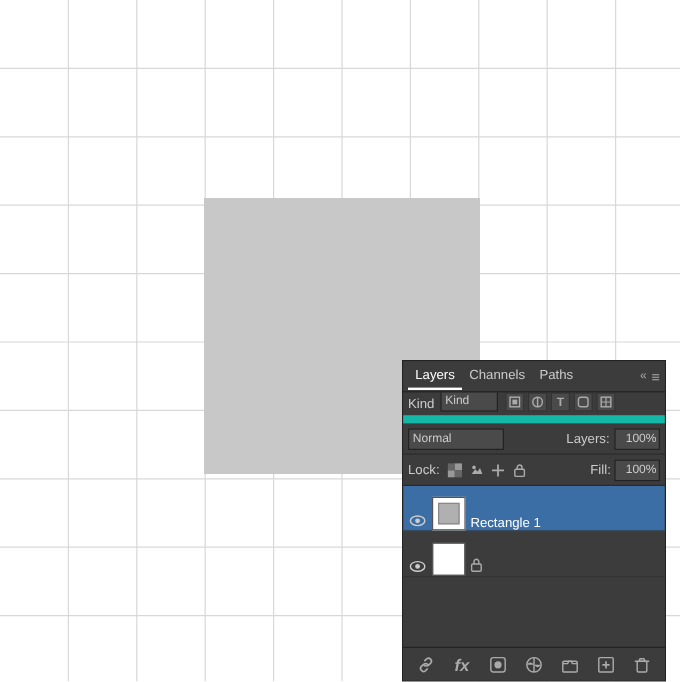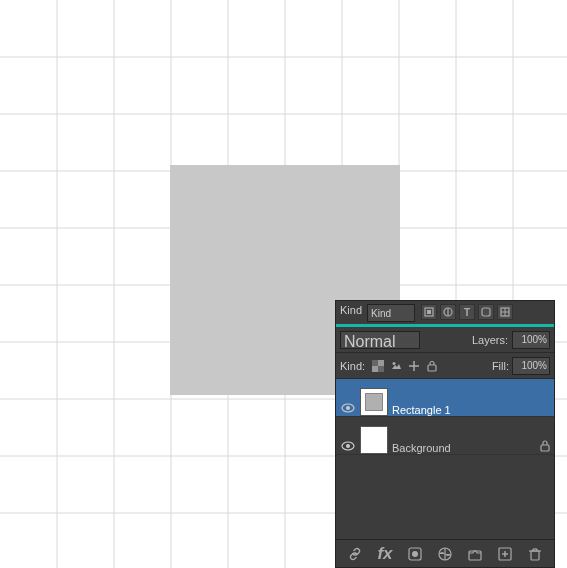--- a/index.html
+++ b/index.html
@@ -95,24 +95,24 @@
 
     .panel-menu-btn {
       color: #aaa;
       font-size: 12px;
       cursor: pointer;
     }
 
     
     .kind-row {
       display: flex;
-      align-items: flex-start;
+      align-items: flex-end;
       padding: 3px 4px;
       background: #3c3c3c;
-      border-bottom: 3px solid #14b8a6;
+      border-bottom: 7px solid #14b8a6;
       gap: 3px;
       height: 26px;
     }
 
     .kind-label {
       color: #ccc;
       font-size: 11px;
       margin-right: 2px;
     }
 
@@ -157,21 +157,21 @@
       background: #3c3c3c;
       border-bottom: 1px solid #2a2a2a;
       gap: 4px;
       height: 26px;
     }
 
     .blend-select {
       background: #4a4a4a;
       border: 1px solid #222;
       color: #ccc;
-      font-size: 16px;
+      font-size: 10px;
       padding: 1px 3px;
       height: 18px;
       width: 80px;
       appearance: none;
       -webkit-appearance: none;
       cursor: pointer;
     }
 
     .opacity-label {
       color: #ccc;
@@ -364,20 +364,31 @@
     <line x1="0" y1="399" x2="567" y2="399" stroke="#d8d8d8" stroke-width="1"></line>
     <line x1="0" y1="456" x2="567" y2="456" stroke="#d8d8d8" stroke-width="1"></line>
     <line x1="0" y1="513" x2="567" y2="513" stroke="#d8d8d8" stroke-width="1"></line>
   </svg>
 
   <div class="canvas-rect"></div>
 </div>
 
 <div id="layers-panel">
 
+  <div class="panel-header">
+    <div class="panel-tabs">
+      <div class="panel-tab active">Layers</div>
+      <div class="panel-tab">Channels</div>
+      <div class="panel-tab">Paths</div>
+    </div>
+    <div class="panel-icons">
+      <span class="panel-collapse">«</span>
+      <span class="panel-menu-btn">≡</span>
+    </div>
+  </div>
 
   <div class="kind-row">
     <span class="kind-label">Kind</span>
     <select class="kind-select">
       <option>Kind</option>
     </select>
     <div class="kind-icons">
       <div class="kind-icon">
         <svg width="10" height="10" viewBox="0 0 10 10">
             <rect x="1" y="1" width="8" height="8" fill="none" stroke="#aaa" stroke-width="1.2"></rect>
@@ -411,21 +422,21 @@
       <option>Normal</option>
       <option>Multiply</option>
       <option>Screen</option>
       <option>Overlay</option>
     </select>
     <span class="opacity-label">Layers:</span>
     <input class="opacity-input" type="text" value="100%" style="">
   </div>
 
   <div class="lock-row">
-    <span class="lock-label">Kind:</span>
+    <span class="lock-label">Lock:</span>
     <div class="lock-icons">
       <div class="lock-icon">
         <svg width="12" height="12" viewBox="0 0 12 12">
           <rect x="0" y="0" width="6" height="6" fill="#666"></rect>
           <rect x="6" y="0" width="6" height="6" fill="#999"></rect>
           <rect x="0" y="6" width="6" height="6" fill="#999"></rect>
           <rect x="6" y="6" width="6" height="6" fill="#666"></rect>
         </svg>
       </div>
       <div class="lock-icon">
@@ -469,38 +480,37 @@
     <div class="layer-item">
       <div class="layer-visibility">
         <svg width="14" height="10" viewBox="0 0 14 10">
             <ellipse cx="7" cy="5" rx="6" ry="4" fill="none" stroke="#ccc" stroke-width="1.2"></ellipse>
             <circle cx="7" cy="5" r="2" fill="#ccc"></circle>
           </svg>
       </div>
       <div class="layer-thumbnail">
         <div class="layer-thumb-white"></div>
       </div>
-      <span class="layer-name">Background</span>
       <div class="layer-lock-icon">
         <svg width="10" height="12" viewBox="0 0 10 12">
             <rect x="1" y="5" width="8" height="6" rx="1" fill="none" stroke="#aaa" stroke-width="1.2"></rect>
             <path d="M3 5 V3 a2 2 0 0 1 4 0 V5" fill="none" stroke="#aaa" stroke-width="1.2"></path>
           </svg>
       </div>
     </div>
   </div>
 
   <div class="panel-bottom">
     <div class="bottom-icon">
       <svg width="14" height="14" viewBox="0 0 14 14">
           <path d="M5 7 a3 3 0 0 0 4.5 0 L11 5.5 a2.5 2.5 0 0 0-3.5-3.5 L6 3.5" fill="none" stroke="#aaa" stroke-width="1.4" stroke-linecap="round"></path>
           <path d="M9 7 a3 3 0 0 0-4.5 0 L3 8.5 a2.5 2.5 0 0 0 3.5 3.5 L8 10.5" fill="none" stroke="#aaa" stroke-width="1.4" stroke-linecap="round"></path>
         </svg>
     </div>
-    <div class="bottom-icon" style="font-size:17px;color:#aaa;font-style:italic;font-weight:bold;text-align:center;">fx</div>
+    <div class="bottom-icon" style="font-size:14px;color:#aaa;font-style:italic;font-weight:bold;text-align:center;">fx</div>
     <div class="bottom-icon">
       <svg width="14" height="14" viewBox="0 0 14 14">
           <rect x="1" y="1" width="12" height="12" rx="2" fill="none" stroke="#aaa" stroke-width="1.2"></rect>
           <circle cx="7" cy="7" r="3" fill="#aaa"></circle>
         </svg>
     </div>
     <div class="bottom-icon">
       <svg width="14" height="14" viewBox="0 0 14 14">
           <circle cx="7" cy="7" r="6" fill="none" stroke="#aaa" stroke-width="1.2"></circle>
           <path d="M7 1 L7 13" stroke="#aaa" stroke-width="1.2"></path>

